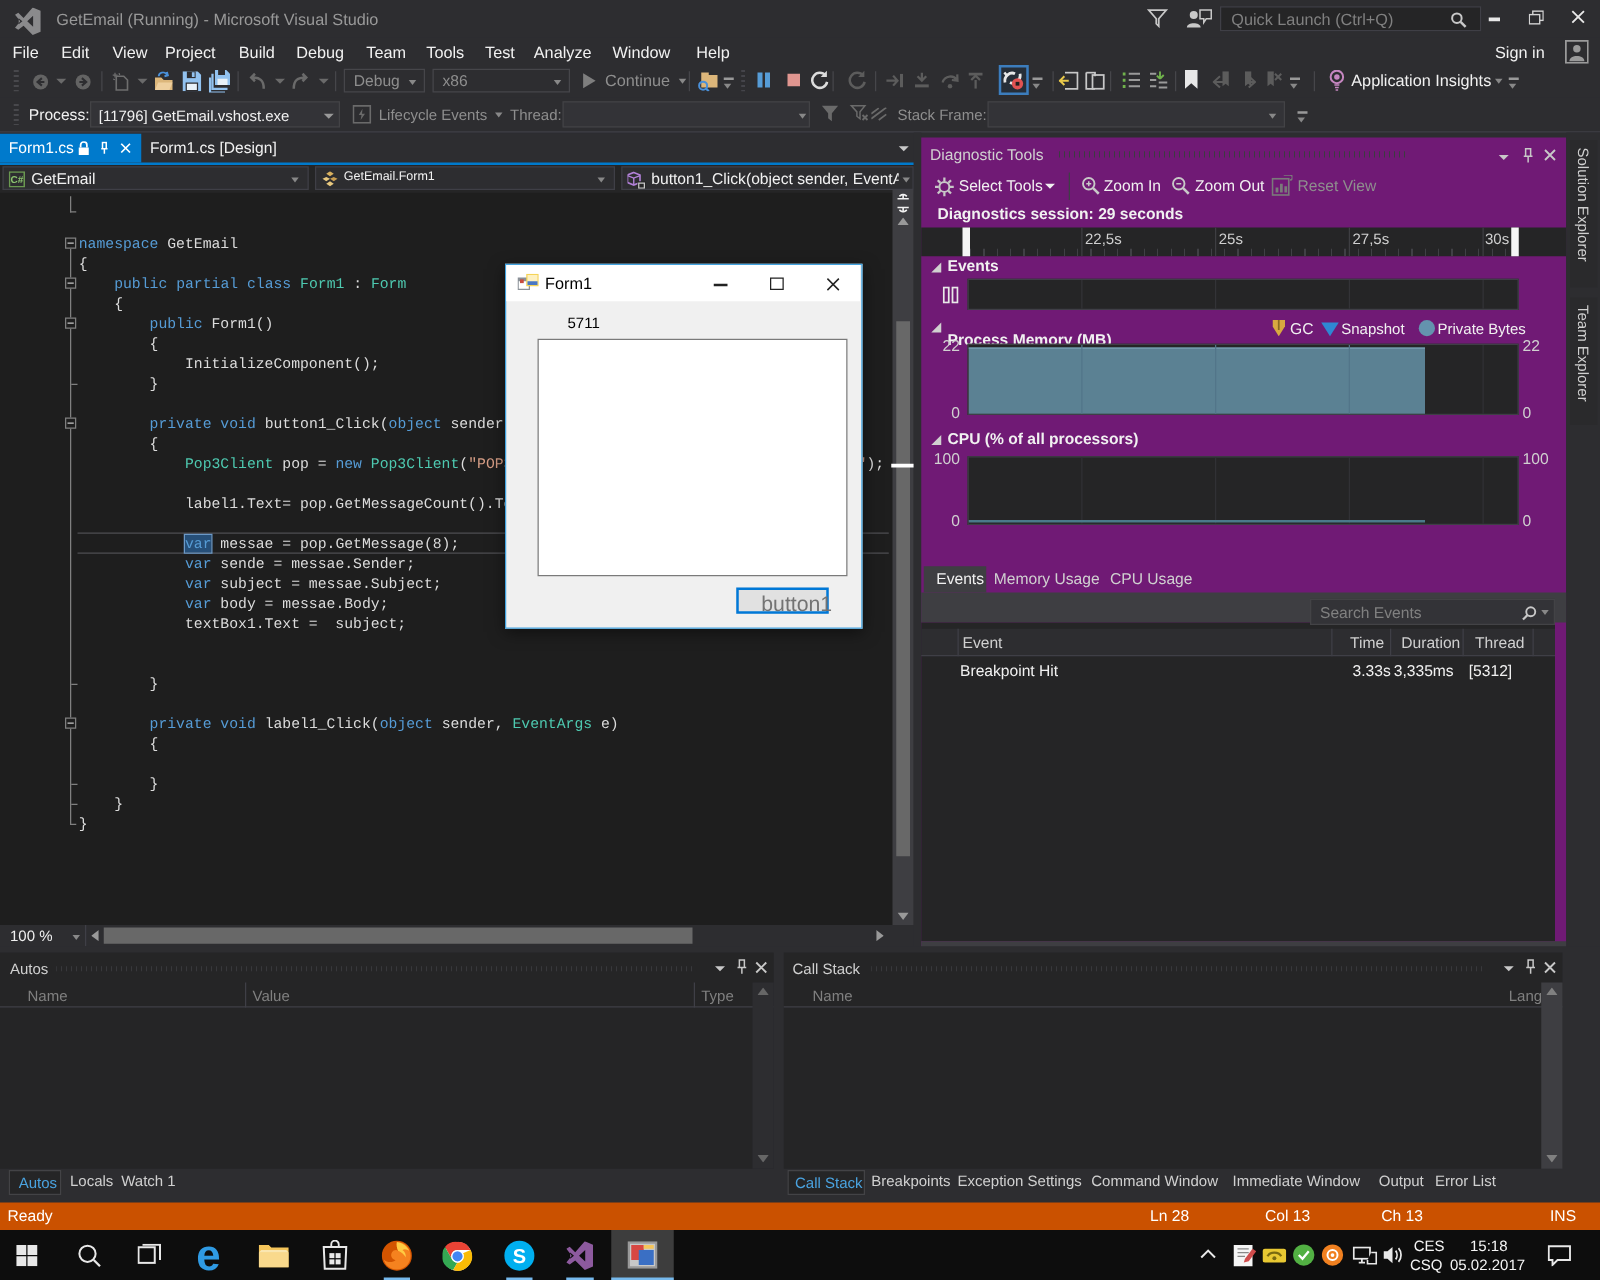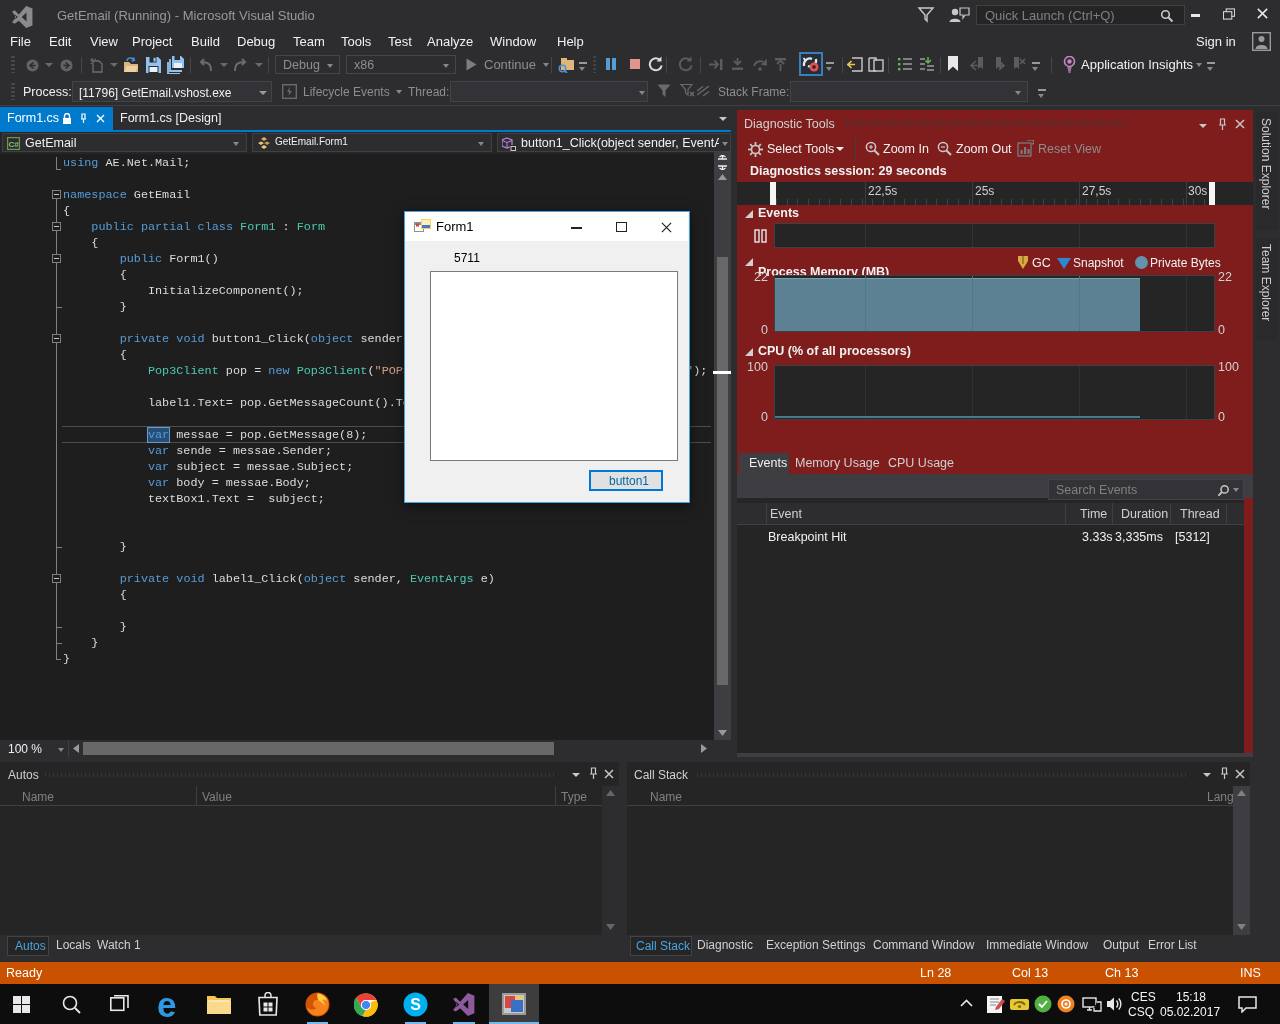--- a/index.html
+++ b/index.html
@@ -1,21 +1,21 @@
 <!DOCTYPE html>
 <html><head>
 <meta charset="utf-8">
 <style>
   * { margin:0; padding:0; box-sizing:border-box; }
   html,body { width:1280px; height:1024px; overflow:hidden; background:#000; }
   body { font-family:"Liberation Sans", sans-serif; }
   #root { position:absolute; top:0; left:0; width:1280px; height:1024px; background:#2d2d30; }
   .abs { position:absolute; }
   .txt { color:#f1f1f1; font-size:13px; white-space:nowrap; }
-  .dim { color:#999999;margin-left:12px; }
+  .dim { color:#999999; }
   .kw { color:#569cd6; } .ty { color:#4ec9b0; } .st { color:#d69d85; }
   .cm { color:#57a64a; }
   .codeline { position:absolute; left:0; width:731px; height:16px; line-height:16px;
     font-family:"Liberation Mono", monospace; font-size:11.8px; color:#dcdcdc; white-space:pre; }
   .sep1 { position:absolute; top:57px; height:16px; width:1px; background:#46464a; }
   .caret { display:inline-block; width:0; height:0; border-left:4px solid transparent;
     border-right:4px solid transparent; border-top:4px solid #999; }
   .caret2 { display:inline-block; width:0; height:0; border-left:3.5px solid transparent;
     border-right:3.5px solid transparent; border-top:4px solid #888; }
 </style>
@@ -329,21 +329,20 @@
   <div class="abs" style="left:54px;top:72px;width:5px;height:1px;background:#c8c8c8;"></div>
   <div class="abs" style="left:52px;top:100px;width:9px;height:9px;border:1px solid #808080;background:#1e1e1e;"></div>
   <div class="abs" style="left:54px;top:104px;width:5px;height:1px;background:#c8c8c8;"></div>
   <div class="abs" style="left:52px;top:180px;width:9px;height:9px;border:1px solid #808080;background:#1e1e1e;"></div>
   <div class="abs" style="left:54px;top:184px;width:5px;height:1px;background:#c8c8c8;"></div>
   <div class="abs" style="left:52px;top:420px;width:9px;height:9px;border:1px solid #808080;background:#1e1e1e;"></div>
   <div class="abs" style="left:54px;top:424px;width:5px;height:1px;background:#c8c8c8;"></div>
 
   <div class="abs" style="left:62px;top:272px;width:649px;height:17px;border-top:1px solid #4e4e52;border-bottom:1px solid #4e4e52;"></div>
 
-  <div class="codeline" style="top:1px;left:63px;"><span class="kw">using</span> AE.Net.Mail;</div>
   <div class="codeline" style="top:33px;left:63px;"><span class="kw">namespace</span> GetEmail</div>
   <div class="codeline" style="top:49px;left:63px;">{</div>
   <div class="codeline" style="top:65px;left:63px;">    <span class="kw">public</span> <span class="kw">partial</span> <span class="kw">class</span> <span class="ty">Form1</span> : <span class="ty">Form</span></div>
   <div class="codeline" style="top:81px;left:63px;">    {</div>
   <div class="codeline" style="top:97px;left:63px;">        <span class="kw">public</span> Form1()</div>
   <div class="codeline" style="top:113px;left:63px;">        {</div>
   <div class="codeline" style="top:129px;left:63px;">            InitializeComponent();</div>
   <div class="codeline" style="top:145px;left:63px;">        }</div>
   <div class="codeline" style="top:177px;left:63px;">        <span class="kw">private</span> <span class="kw">void</span> button1_Click(<span class="kw">object</span> sender, <span class="ty">EventArgs</span> e)</div>
   <div class="codeline" style="top:193px;left:63px;">        {</div>
@@ -381,21 +380,21 @@
 <div class="abs" style="left:68px;top:740px;width:1px;height:17px;background:#3f3f46;"></div>
 <svg class="abs" style="left:73px;top:744px;" width="6" height="9" viewBox="0 0 6 9">
       <path d="M6 0 L0 4.5 L6 9 Z" fill="#999"></path>
     </svg>
 <div class="abs" style="left:83px;top:742px;width:471px;height:13px;background:#686868;"></div>
 <svg class="abs" style="left:701px;top:744px;" width="6" height="9" viewBox="0 0 6 9">
       <path d="M0 0 L6 4.5 L0 9 Z" fill="#999"></path>
     </svg>
 
 <div class="abs" style="left:731px;top:106px;width:6px;height:656px;background:#2d2d30;"></div>
-<div class="abs" style="left:737px;top:110px;width:516px;height:650px;background:#7f1d1d;">
+<div class="abs" style="left:737px;top:110px;width:516px;height:650px;background:#701a75;">
 
   <div class="abs" style="left:7px;top:7px;font-size:12.5px;color:#d0d0d0;">Diagnostic Tools</div>
   <div class="abs" style="left:110px;top:11px;width:280px;height:5px;background:repeating-linear-gradient(90deg,#3c3c40 0 1px, transparent 1px 4px);"></div>
   <span class="caret abs" style="left:462px;top:14px;border-top-color:#c8c8c8;"></span>
   <svg class="abs" style="left:480px;top:8px;" width="11" height="13" viewBox="0 0 11 13">
     <path d="M3.5 1 L7.5 1 L7.5 7 L3.5 7 Z M2 7 L9 7 M5.5 7 L5.5 12" stroke="#c8c8c8" stroke-width="1.2" fill="none"></path>
   </svg>
   <svg class="abs" style="left:498px;top:9px;" width="10" height="10" viewBox="0 0 10 10">
     <path d="M1 1 L9 9 M9 1 L1 9" stroke="#c8c8c8" stroke-width="1.5"></path>
   </svg>
@@ -591,21 +590,21 @@
 </div>
 
 <div class="abs" style="left:7px;top:936px;width:42px;height:20px;background:#252526;border:1px solid #434346;">
   <div class="abs" style="left:7px;top:2px;font-size:12px;color:#4aa3e0;white-space:nowrap;">Autos</div>
 </div>
 <div class="abs" style="left:56px;top:938px;font-size:12px;color:#d0d0d0;">Locals</div>
 <div class="abs" style="left:97px;top:938px;font-size:12px;color:#d0d0d0;">Watch 1</div>
 <div class="abs" style="left:630px;top:936px;width:62px;height:20px;background:#252526;border:1px solid #434346;">
   <div class="abs" style="left:5px;top:2px;font-size:12px;color:#4aa3e0;white-space:nowrap;">Call Stack</div>
 </div>
-<div class="abs" style="left:697px;top:938px;font-size:12px;color:#d0d0d0;">Diagnostic</div>
+<div class="abs" style="left:697px;top:938px;font-size:12px;color:#d0d0d0;">Breakpoints</div>
 <div class="abs" style="left:766px;top:938px;font-size:12px;color:#d0d0d0;">Exception Settings</div>
 <div class="abs" style="left:873px;top:938px;font-size:12px;color:#d0d0d0;">Command Window</div>
 <div class="abs" style="left:986px;top:938px;font-size:12px;color:#d0d0d0;">Immediate Window</div>
 <div class="abs" style="left:1103px;top:938px;font-size:12px;color:#d0d0d0;">Output</div>
 <div class="abs" style="left:1148px;top:938px;font-size:12px;color:#d0d0d0;">Error List</div>
 
 <div class="abs" style="left:0;top:962px;width:1280px;height:22px;background:#ca5100;">
   <div class="abs" style="left:6px;top:4px;font-size:12.5px;color:#ffffff;">Ready</div>
   <div class="abs" style="left:920px;top:4px;font-size:12.5px;color:#ffffff;">Ln 28</div>
   <div class="abs" style="left:1012px;top:4px;font-size:12.5px;color:#ffffff;">Col 13</div>
@@ -738,17 +737,17 @@
   </svg>
   <div class="abs" style="left:31px;top:7px;font-size:13px;color:#000;">Form1</div>
   <div class="abs" style="left:166px;top:15px;width:11px;height:2px;background:#222;"></div>
   <rect class="abs" style="left:211px;top:10px;width:11px;height:10px;border:1.4px solid #222;"></rect>
   <svg class="abs" style="left:256px;top:10px;" width="11" height="11" viewBox="0 0 12 12">
     <path d="M1 1 L11 11 M11 1 L1 11" stroke="#222" stroke-width="1.3"></path>
   </svg>
   <div class="abs" style="left:49px;top:39px;font-size:12px;color:#000;">5711</div>
   <div class="abs" style="left:25px;top:59px;width:248px;height:190px;background:#fff;border:1px solid #7a7a7a;"></div>
   <div class="abs" style="left:184px;top:258px;width:74px;height:21px;background:#e1e1e1;border:2px solid #0078d7;">
-    <div class="abs" style="left:18px;top:2px;font-size:12px;color:#0369a1;">button1</div>
+    <div class="abs" style="left:18px;top:2px;font-size:17px;color:#737373;">button1</div>
   </div>
 </div>
 
 </div>
 
 </body></html>

